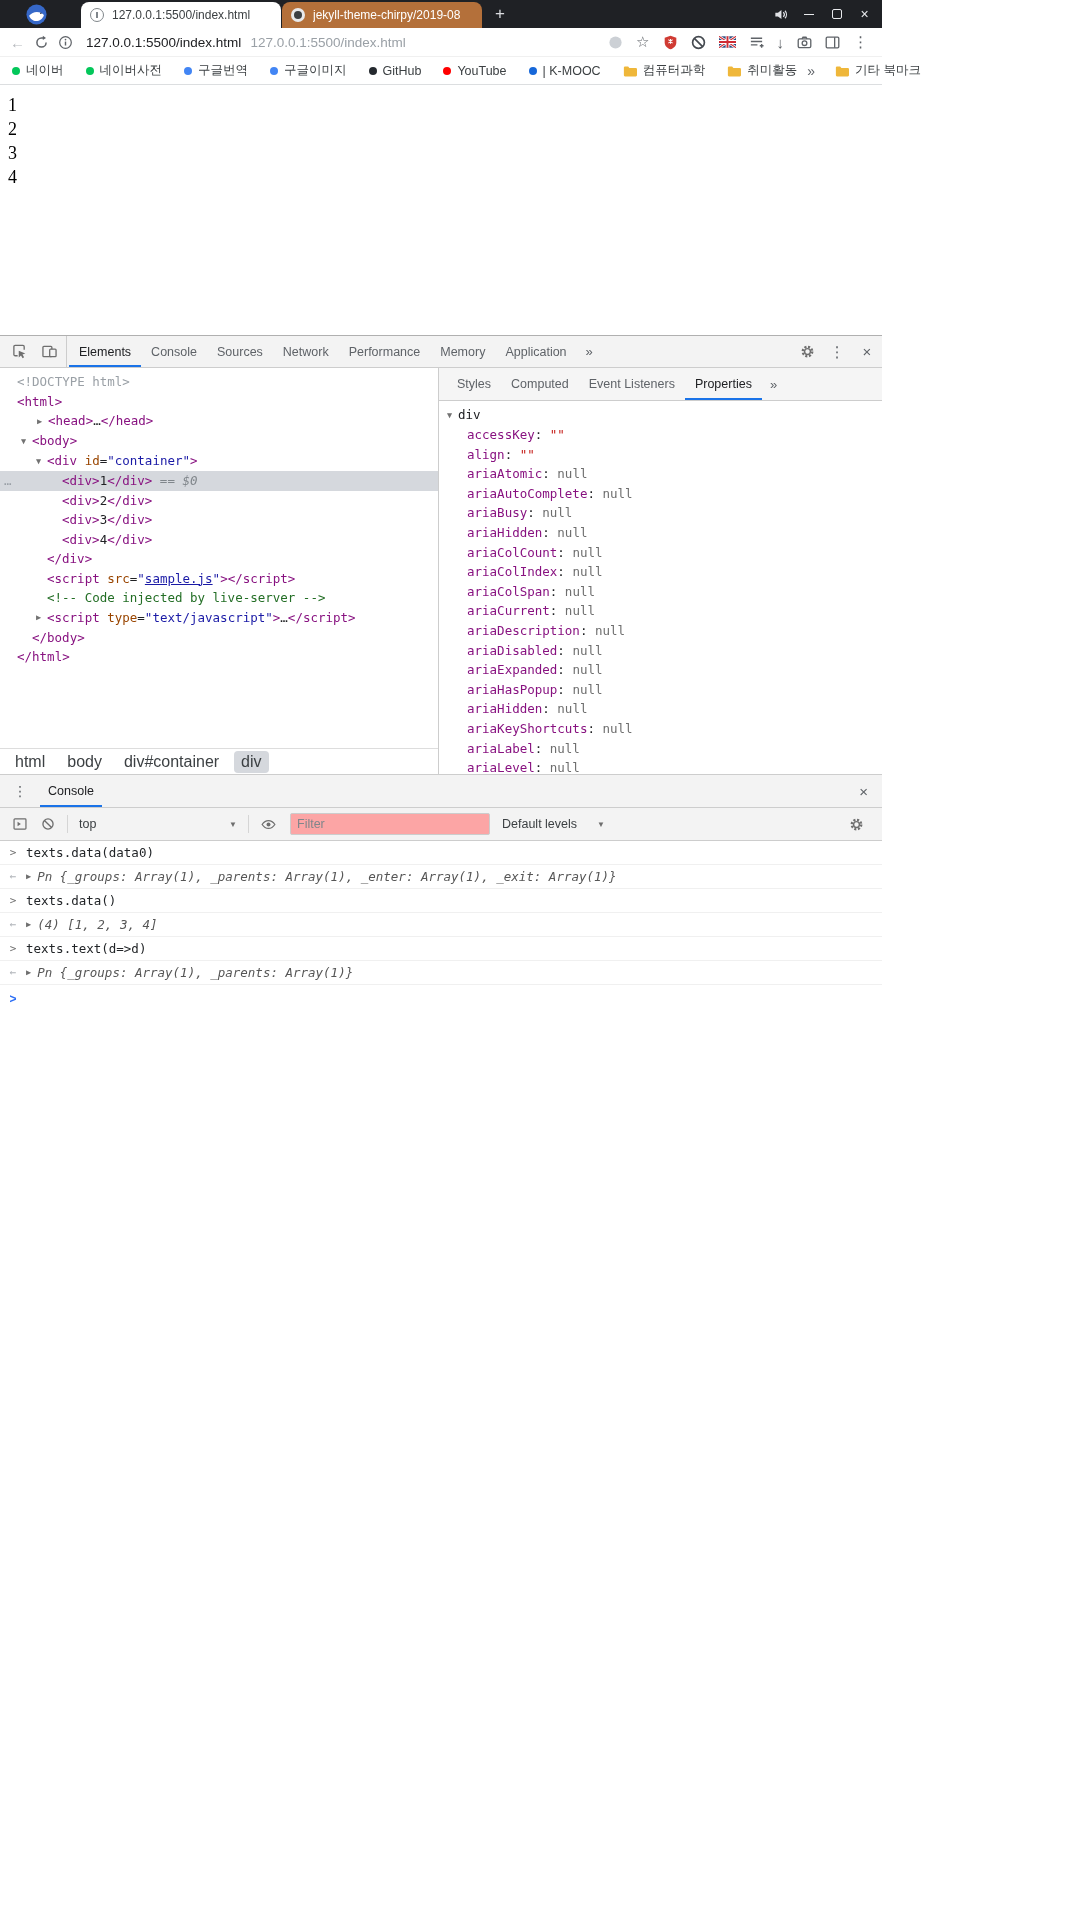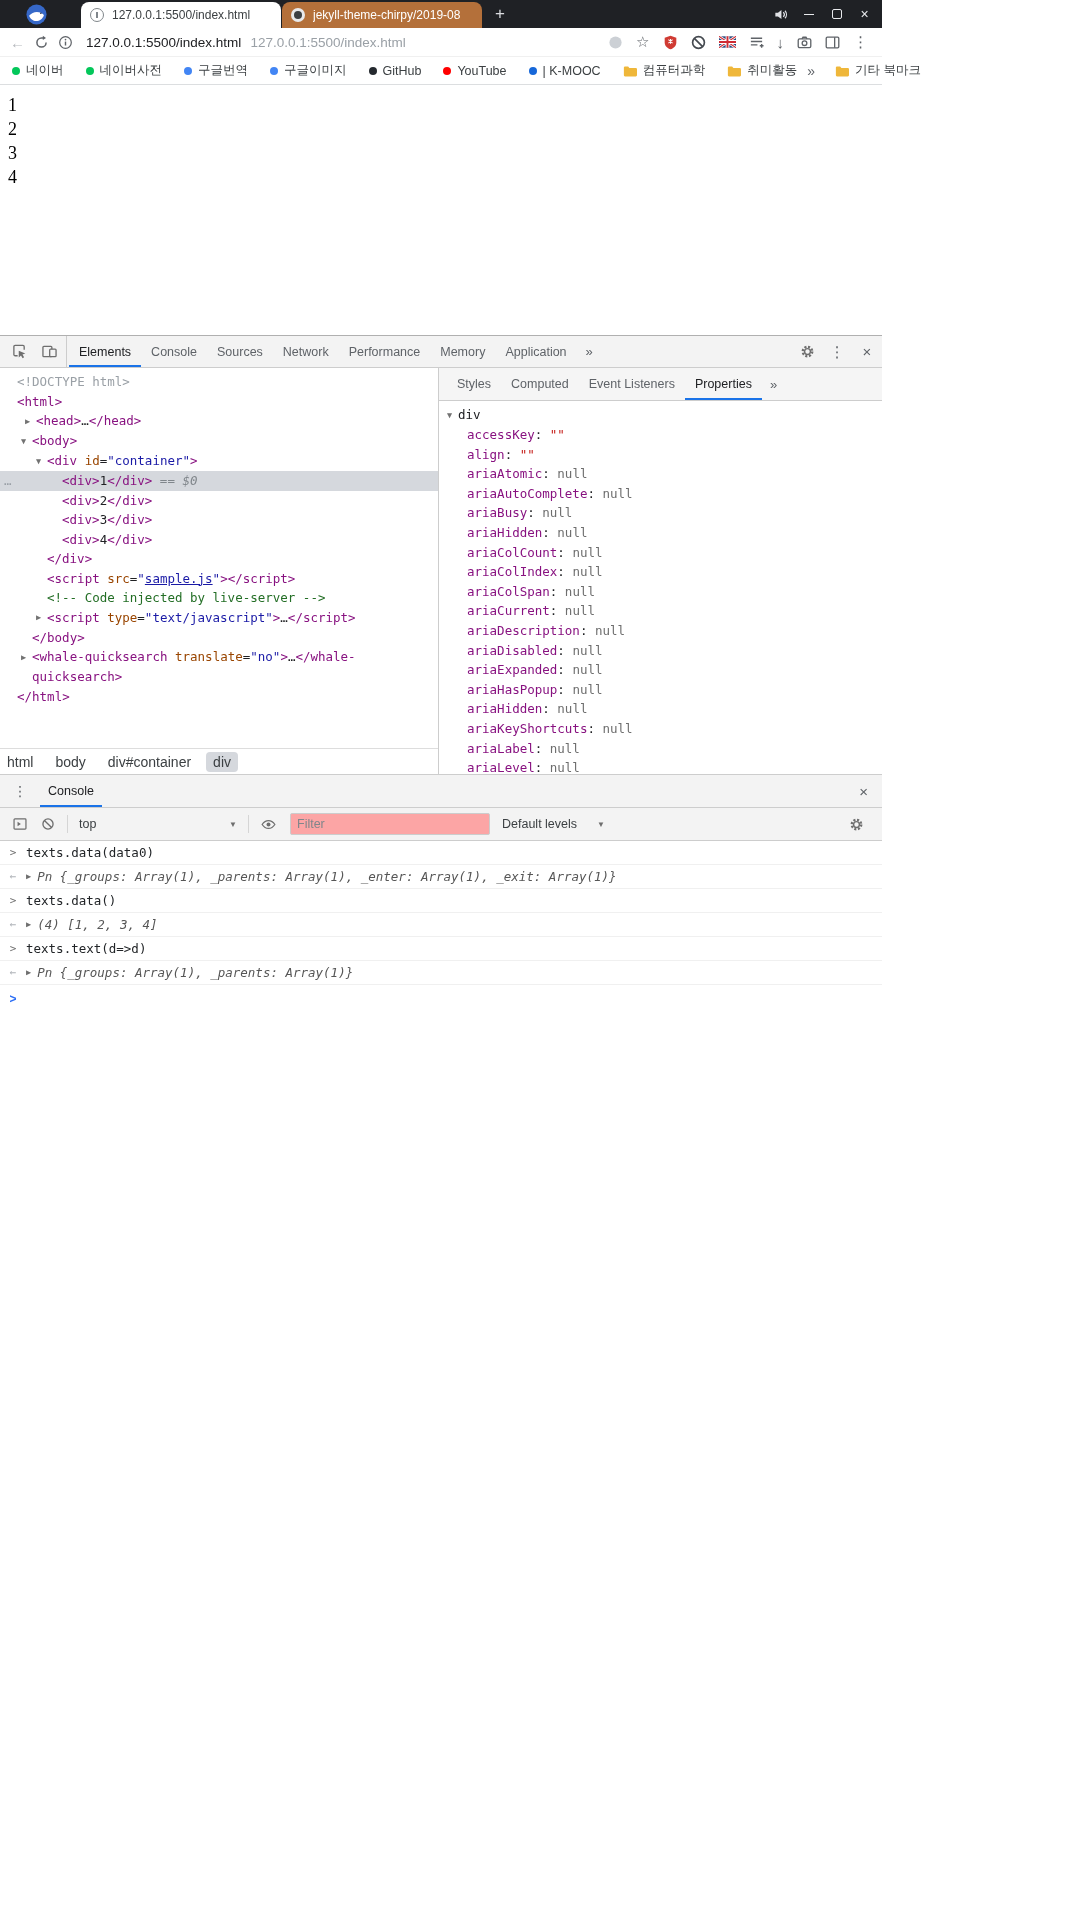--- a/index.html
+++ b/index.html
@@ -63,21 +63,21 @@
   .dt-left{width:438px;flex:none;display:flex;flex-direction:column;overflow:hidden}
   .tree{flex:1;overflow:hidden;padding-top:4px;font-family:"DejaVu Sans Mono",monospace;font-size:12.5px;line-height:19.5px;color:#202124}
   .trow{position:relative;padding-right:6px;white-space:pre-wrap;word-wrap:break-word;min-height:19.5px}
   .trow.selected{background:#d5d8dd}
   .texp{display:inline-block;width:11px;margin-left:-11px;color:#727272;font-size:8.5px;vertical-align:1.5px}
   .tdots{position:absolute;left:4px;top:0;color:#9aa0a6;letter-spacing:1px}
   .tk-tag{color:#881280}.tk-attr{color:#994500}.tk-val{color:#1a1aa6}
   .tk-link{color:#1a1aa6;text-decoration:underline}
   .tk-comment{color:#236e25}.tk-doctype{color:#9aa0a6}
   .tk-meta{color:#80868b;font-style:italic}.tk-text{color:#202124}
-  .crumbs{height:25px;border-top:1px solid #ddd;display:flex;align-items:center;padding:0 0;gap:8px;font-size:14px;color:#3c4043;background:#fff}
+  .crumbs{height:25px;border-top:1px solid #ddd;display:flex;align-items:center;padding:0 8px;gap:8px;font-size:16px;color:#3c4043;background:#fff}
   .crumb{padding:2px 7px;border-radius:4px;white-space:nowrap}
   .crumb.selected{background:#d5d8dd}
 
   .dt-rightpanel{flex:1;border-left:1px solid #cdcdcd;display:flex;flex-direction:column;overflow:hidden}
   .sb-tabs{height:32px;flex:none;border-bottom:1px solid #cdcdcd;display:flex;align-items:center;padding-left:8px;font-size:12.5px;color:#5f6368;background:#f5f5f5}
   .sb-tab{padding:0 10px;height:32px;display:flex;align-items:center;white-space:nowrap}
   .sb-tab.active{color:#202124;box-shadow:inset 0 -2px 0 #1a73e8}
   .sb-more{padding:0 8px;font-size:13px}
   .props{flex:1;overflow:hidden;background:#fff;font-family:"DejaVu Sans Mono",monospace;font-size:12.5px;line-height:19.6px;padding-top:4px}
   .prow{padding-left:28px;white-space:nowrap}
@@ -324,33 +324,32 @@
         <span class="dt-iconbtn dots">⋮</span>
         <span class="dt-iconbtn x">×</span>
       </div>
     </div>
 
     <div class="dt-body">
       <div class="dt-left">
         <div class="tree">
             <div class="trow" style="padding-left: 17px;"><span class="tk-doctype">&lt;!DOCTYPE html&gt;</span></div>
             <div class="trow" style="padding-left: 17px;"><span class="tk-tag">&lt;html&gt;</span></div>
-            <div class="trow" style="padding-left: 36px;"><span class="texp">▶</span><span class="tk-tag">&lt;head&gt;</span><span class="tk-text">…</span><span class="tk-tag">&lt;/head&gt;</span></div>
+            <div class="trow" style="padding-left: 48px;"><span class="texp">▶</span><span class="tk-tag">&lt;head&gt;</span><span class="tk-text">…</span><span class="tk-tag">&lt;/head&gt;</span></div>
             <div class="trow" style="padding-left: 32px;"><span class="texp">▼</span><span class="tk-tag">&lt;body&gt;</span></div>
             <div class="trow" style="padding-left: 47px;"><span class="texp">▼</span><span class="tk-tag">&lt;div</span><span class="tk-text"> </span><span class="tk-attr">id</span><span class="tk-text">=</span><span class="tk-val">"container"</span><span class="tk-tag">&gt;</span></div>
             <div class="trow selected" style="padding-left: 62px;"><span class="tdots">…</span><span class="tk-tag">&lt;div&gt;</span><span class="tk-text">1</span><span class="tk-tag">&lt;/div&gt;</span><span class="tk-meta"> == $0</span></div>
             <div class="trow" style="padding-left: 62px;"><span class="tk-tag">&lt;div&gt;</span><span class="tk-text">2</span><span class="tk-tag">&lt;/div&gt;</span></div>
             <div class="trow" style="padding-left: 62px;"><span class="tk-tag">&lt;div&gt;</span><span class="tk-text">3</span><span class="tk-tag">&lt;/div&gt;</span></div>
             <div class="trow" style="padding-left: 62px;"><span class="tk-tag">&lt;div&gt;</span><span class="tk-text">4</span><span class="tk-tag">&lt;/div&gt;</span></div>
             <div class="trow" style="padding-left: 47px;"><span class="tk-tag">&lt;/div&gt;</span></div>
             <div class="trow" style="padding-left: 47px;"><span class="tk-tag">&lt;script</span><span class="tk-text"> </span><span class="tk-attr">src</span><span class="tk-text">=</span><span class="tk-val">"</span><span class="tk-link">sample.js</span><span class="tk-val">"</span><span class="tk-tag">&gt;&lt;/script&gt;</span></div>
             <div class="trow" style="padding-left: 47px;"><span class="tk-comment">&lt;!-- Code injected by live-server --&gt;</span></div>
             <div class="trow" style="padding-left: 47px;"><span class="texp">▶</span><span class="tk-tag">&lt;script</span><span class="tk-text"> </span><span class="tk-attr">type</span><span class="tk-text">=</span><span class="tk-val">"text/javascript"</span><span class="tk-tag">&gt;</span><span class="tk-text">…</span><span class="tk-tag">&lt;/script&gt;</span></div>
             <div class="trow" style="padding-left: 32px;"><span class="tk-tag">&lt;/body&gt;</span></div>
-            <div class="trow" style="padding-left: 32px;"><span class="texp">▶</span><span class="tk-tag">&lt;whale-quicksearch</span><span class="tk-text"> </span><span class="tk-attr">translate</span><span class="tk-text">=</span><span class="tk-val">"no"</span><span class="tk-tag">&gt;</span><span class="tk-text">…</span><span class="tk-tag">&lt;/whale-quicksearch&gt;</span></div>
             <div class="trow" style="padding-left: 17px;"><span class="tk-tag">&lt;/html&gt;</span></div>
           </div>
         <div class="crumbs">
             <span class="crumb">html</span>
             <span class="crumb">body</span>
             <span class="crumb">div#container</span>
             <span class="crumb selected">div</span>
           </div>
       </div>
       <div class="dt-rightpanel">

